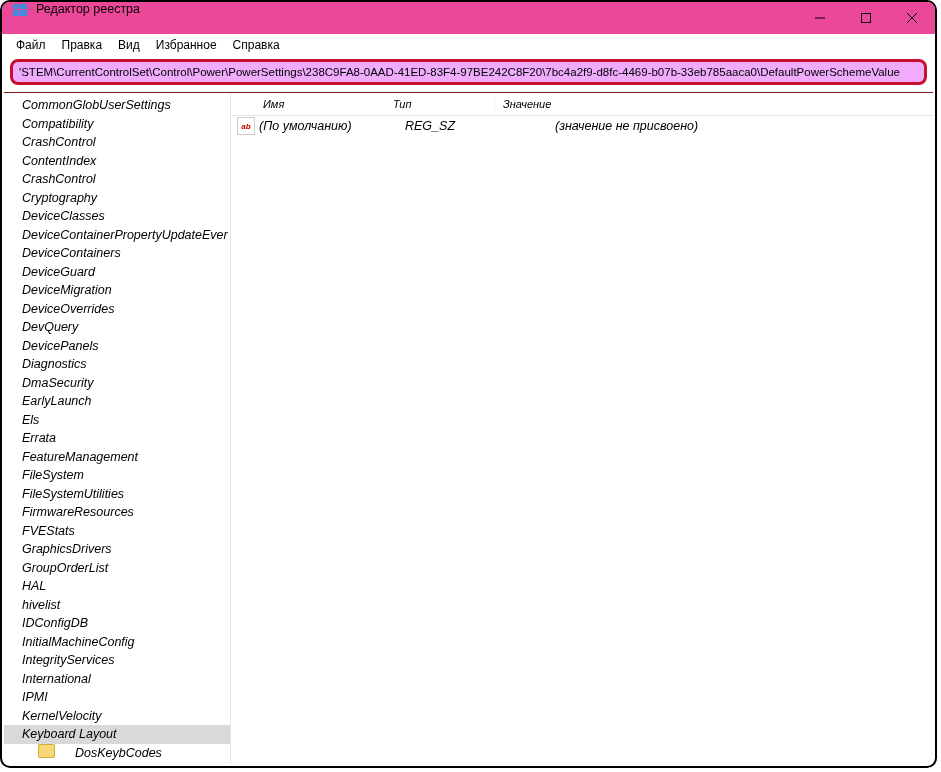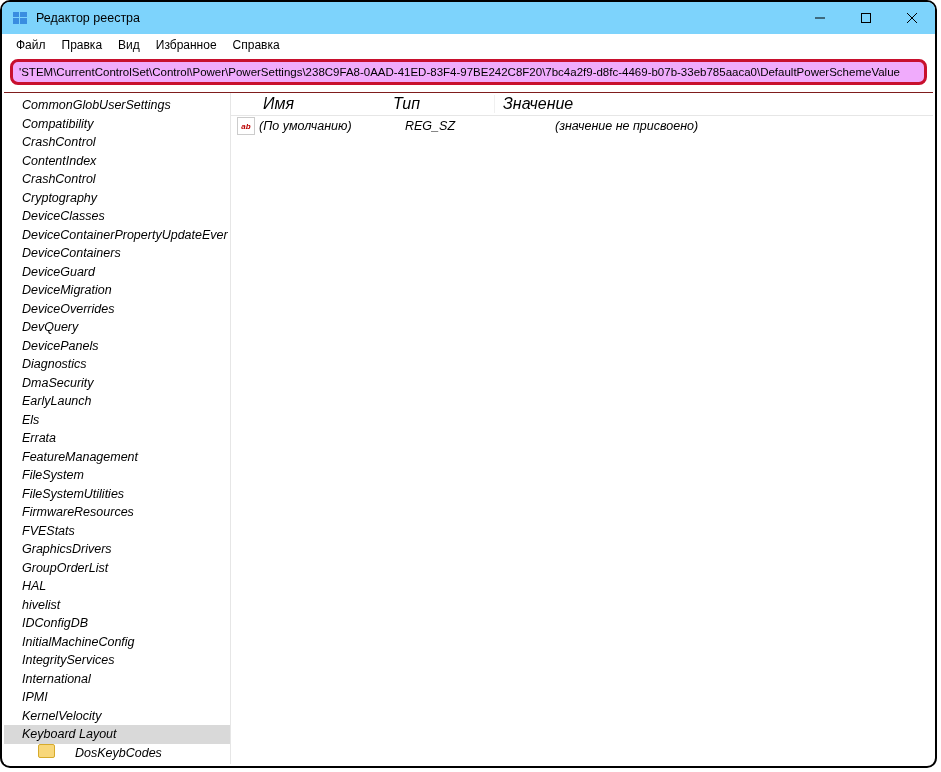--- a/index.html
+++ b/index.html
@@ -1,34 +1,34 @@
 <!DOCTYPE html>
 <html><head>
 <meta charset="utf-8">
 <style>
   html,body{margin:0;padding:0;height:100%;font-family:"Segoe UI",Tahoma,sans-serif;font-size:12px;color:#000;}
   .outer{border:2px solid #000;border-radius:10px;width:937px;height:768px;box-sizing:border-box;background:#fff;position:relative;overflow:hidden;}
-  .titlebar{height:32px;display:flex;align-items:center;padding:0 0 0 10px;background:#7dd3fc;}
+  .titlebar{height:32px;display:flex;padding:0 0 0 10px;background:#ec4899;}
   .titlebar .app-icon{width:16px;height:16px;margin-right:8px;display:inline-flex;align-items:center;justify-content:center;}
   .titlebar .title{font-size:12.5px;}
   .titlebar .spacer{flex:1;}
   .winbtn{width:46px;height:32px;display:flex;align-items:center;justify-content:center;color:#000;}
   .menubar{height:22px;display:flex;align-items:center;padding:0 6px;background:#fff;}
   .menuitem{padding:1px 8px 2px 8px;font-size:12px;text-decoration-thickness:1px;text-underline-offset:2px;cursor:default;}
   .addrwrap{padding:3px 8px 5px 8px;}
   .addrbox{border:3px solid #c8102e;border-radius:8px;height:20px;line-height:20px;padding:0 6px;font-size:11.5px;white-space:nowrap;overflow:hidden;background:#f0abfc;}
   .content{display:flex;position:absolute;top:90px;bottom:2px;left:2px;right:2px;border-top:1px solid #7f1d1d;font-style:italic;}
   .tree{width:226px;border-right:1px solid #e6e6e6;overflow:hidden;background:#fff;}
   .tree-inner{padding-top:3px;}
   .tree-item{height:18.5px;line-height:18.5px;padding-left:18px;font-size:12.5px;white-space:nowrap;overflow:hidden;cursor:default;}
   .tree-item.selected{background:#d9d9d9;}
   .tree-sub{height:18.5px;line-height:18.5px;padding-left:34px;font-size:12.5px;white-space:nowrap;display:flex;align-items:flex-start;cursor:default;gap:16px;}
   .tree-sub .folder{width:15px;height:12px;background:#f8d77a;border:1px solid #d6aa2b;border-radius:2px;margin-right:4px;display:inline-block;}
   .main{flex:1;overflow:hidden;}
-  .cols{display:flex;height:22px;border-bottom:1px solid #e6e6e6;align-items:center;font-size:16px;background:#fff;}
+  .cols{display:flex;height:22px;border-bottom:1px solid #e6e6e6;align-items:center;font-size:11px;background:#fff;}
   .col{padding-left:8px;border-right:1px solid #f0f0f0;box-sizing:border-box;cursor:default;}
   .col.name{width:130px;margin-left:24px;border-right:none;}
   .col.type{width:110px;}
   .col.value{flex:1;border-right:none;}
   .row{display:flex;height:20px;align-items:center;font-size:12.5px;padding-left:6px;cursor:default;}
   .val-icon{width:16px;height:16px;margin-right:4px;display:flex;align-items:center;justify-content:center;font-size:8px;color:#b00;border:1px solid #ccc;background:#fff;font-weight:bold;}
   .row .c-name{width:138px;}
   .row .c-type{width:110px;padding-left:8px;}
   .row .c-value{flex:1;padding-left:8px;margin-left:32px;}
 </style>

